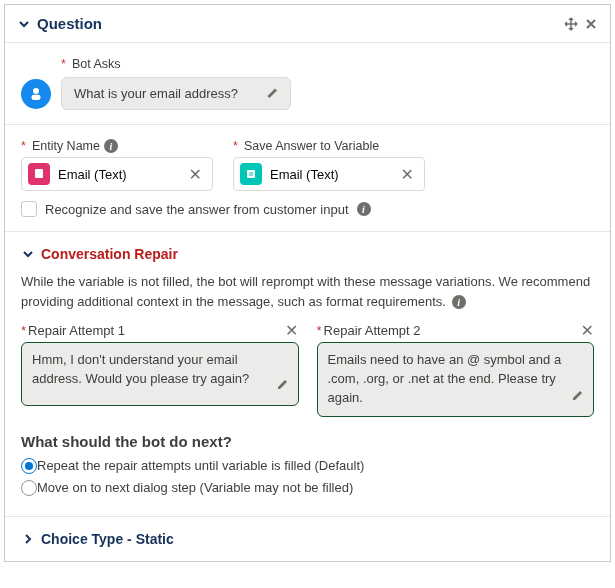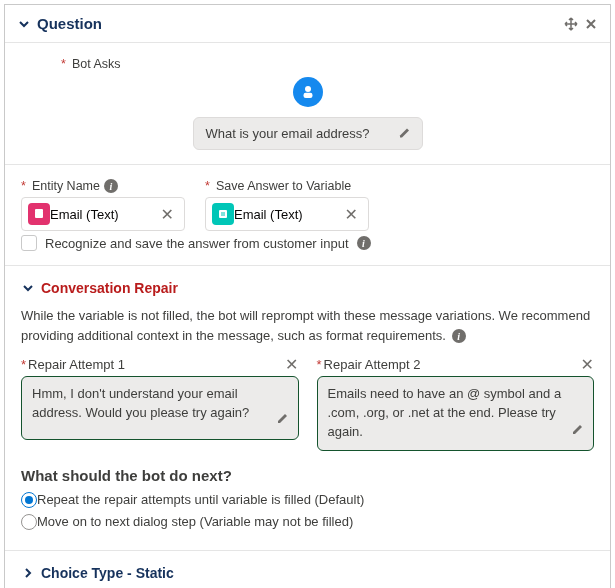--- a/index.html
+++ b/index.html
@@ -27,21 +27,21 @@
     font-size: 15px;
     color: #16325c;
     flex: 1;
   }
   .header .actions { display: flex; gap: 6px; }
   .icon-btn { cursor: pointer; display: inline-flex; }
   .section { padding: 14px 16px 14px 16px; border-bottom: 1px solid #e5e5e5; }
   .section:last-child { border-bottom: none; }
   .req { color: #c23934; margin-right: 2px; }
   .field-label { font-size: 12.5px; color: #3e3e3c; margin-bottom: 4px; display: flex; align-items: center; gap: 4px; }
-  .botask-row { display: flex; align-items: center; gap: 10px; margin-top: 6px; flex-direction: column; }
+  .botask-row { display: flex; align-items: center; gap: 10px; margin-top: 6px; }
   .bot-avatar {
     width: 30px; height: 30px; border-radius: 50%;
     background: #1589ee; display: flex; align-items: center; justify-content: center;
     flex-shrink: 0;
   }
   .bot-avatar svg { width: 18px; height: 18px; }
   .pill-input {
     background: #ecebea;
     border: 1px solid #dddbda;
     border-radius: 6px;
@@ -52,34 +52,34 @@
   }
   .pencil-icon {
     position: absolute; right: 10px; top: 50%; transform: translateY(-50%);
   }
   .row2 { display: flex; gap: 20px; }
   .col { flex: 0 0 auto; }
   .entity-input {
     border: 1px solid #dddbda;
     border-radius: 4px;
     padding: 5px 6px;
-    display: flex; align-items: center; 
-    width: 164px;
+    display: flex; align-items: center; gap: 8px;
+    width: 192px;
     background: #fff;
   }
   .entity-icon {
     width: 22px; height: 22px; border-radius: 4px;
     display: flex; align-items: center; justify-content: center;
     flex-shrink: 0;
   }
   .entity-icon.pink { background: #e2326e; }
   .entity-icon.green { background: #00c6b7; }
   .entity-input .val { flex: 1; color: #080707; }
   .clear-x { color: #706e6b; font-size: 16px; cursor: pointer; padding: 0 4px;}
-  .checkbox-row { display: flex; align-items: center; gap: 8px; margin-top: 4px; color: #3e3e3c;}
+  .checkbox-row { display: flex; align-items: center; gap: 8px; margin-top: 10px; color: #3e3e3c;}
   .checkbox { width: 16px; height: 16px; border: 1px solid #c9c9c9; border-radius: 3px; background: #fff; }
   .info-icon {
     width: 14px; height: 14px; border-radius: 50%;
     background: #706e6b; color: #fff; font-size: 10px; font-weight: 700;
     display: inline-flex; align-items: center; justify-content: center;
     font-style: italic; font-family: Georgia, serif;
   }
   .sub-header { display: flex; align-items: center; gap: 6px; margin-bottom: 10px;}
   .sub-header .title { font-weight: 700; color: #b91c1c; font-size: 14px;}
   .helptext { color: #3e3e3c; line-height: 1.5; margin-bottom: 12px;}

